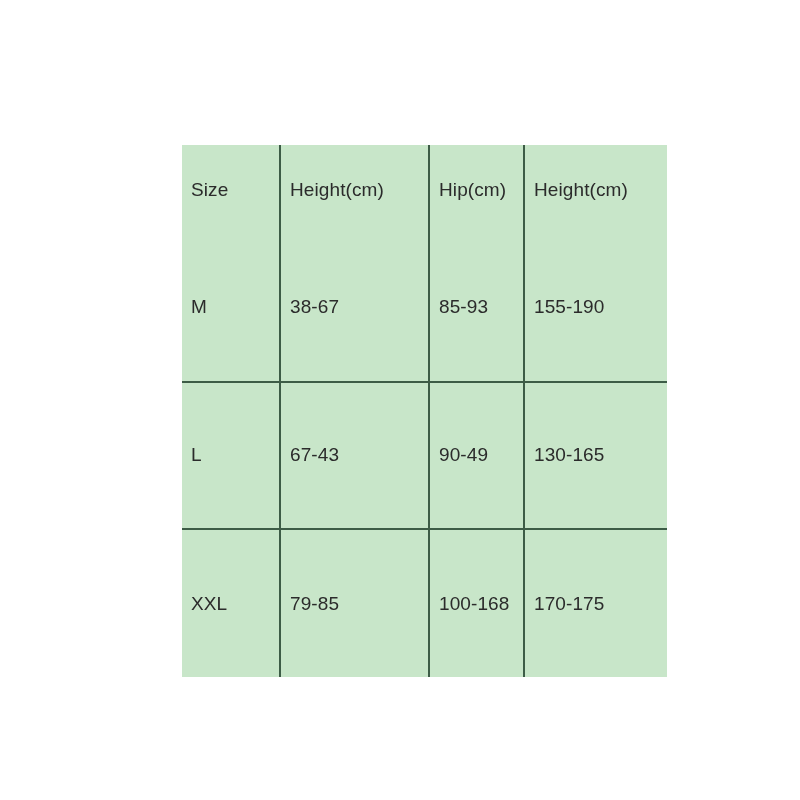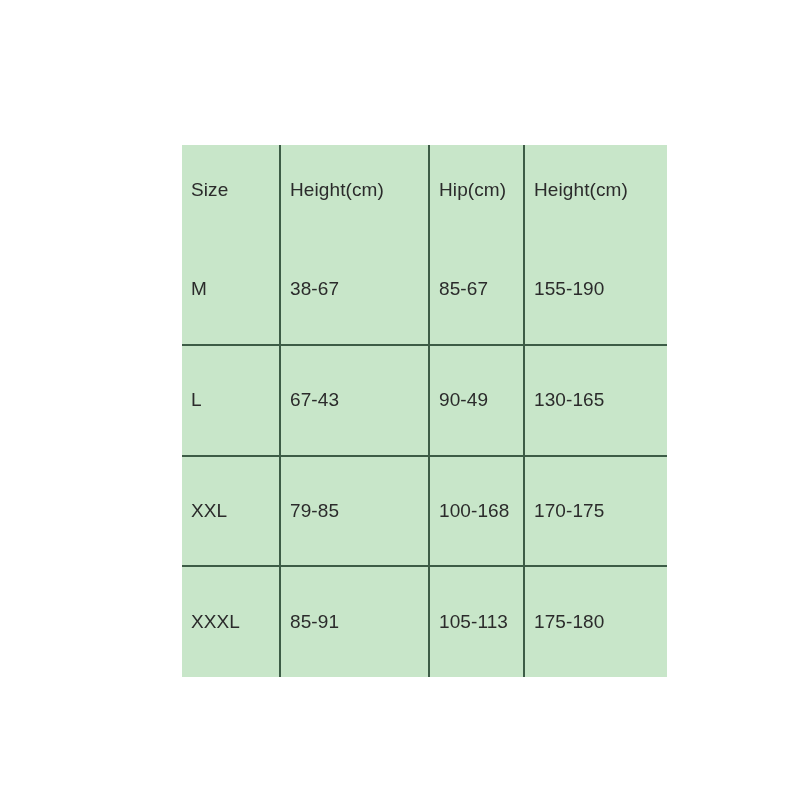--- a/index.html
+++ b/index.html
@@ -73,35 +73,29 @@
       <th>Size</th>
       <th>Height(cm)</th>
       <th>Hip(cm)</th>
       <th>Height(cm)</th>
     </tr>
   </thead>
   <tbody>
     <tr>
       <td>M</td>
       <td>38-67</td>
-      <td>85-67</td>
+      <td>85-93</td>
       <td>155-190</td>
     </tr>
     <tr>
       <td>L</td>
       <td>67-43</td>
       <td>90-49</td>
       <td>130-165</td>
     </tr>
     <tr>
       <td>XXL</td>
       <td>79-85</td>
       <td>100-168</td>
       <td>170-175</td>
     </tr>
-    <tr>
-      <td>XXXL</td>
-      <td>85-91</td>
-      <td>105-113</td>
-      <td>175-180</td>
-    </tr>
   </tbody>
 </table>
 
 </body></html>

